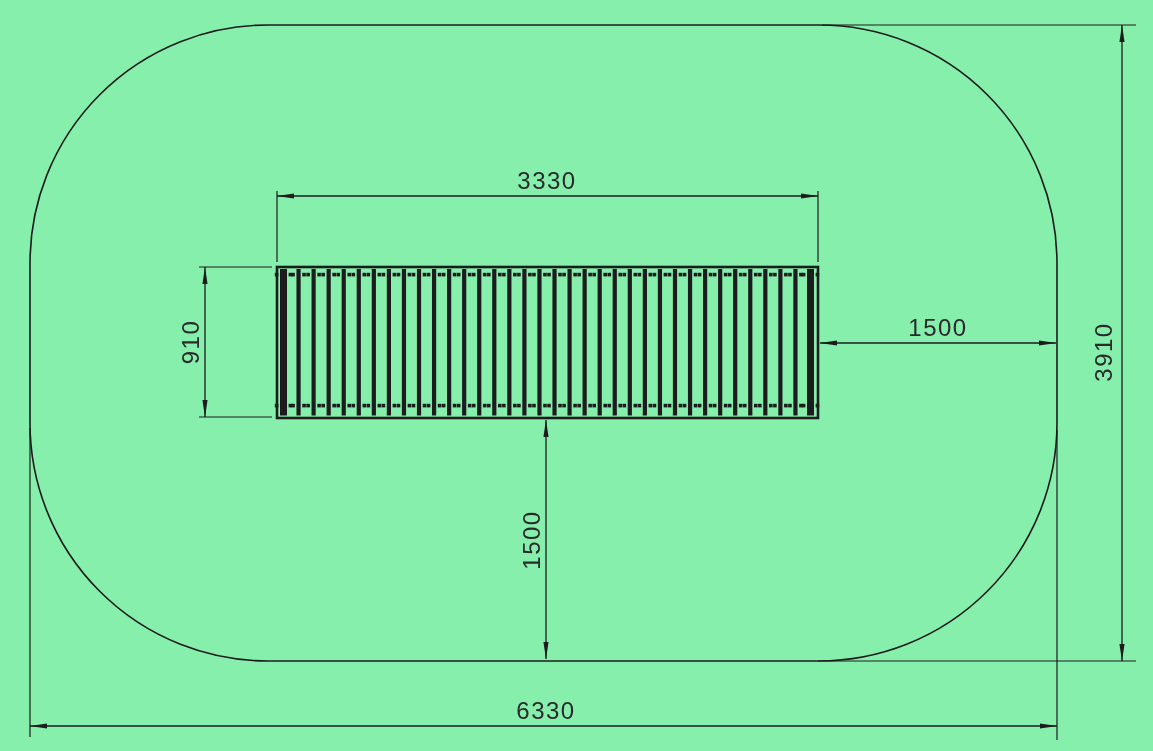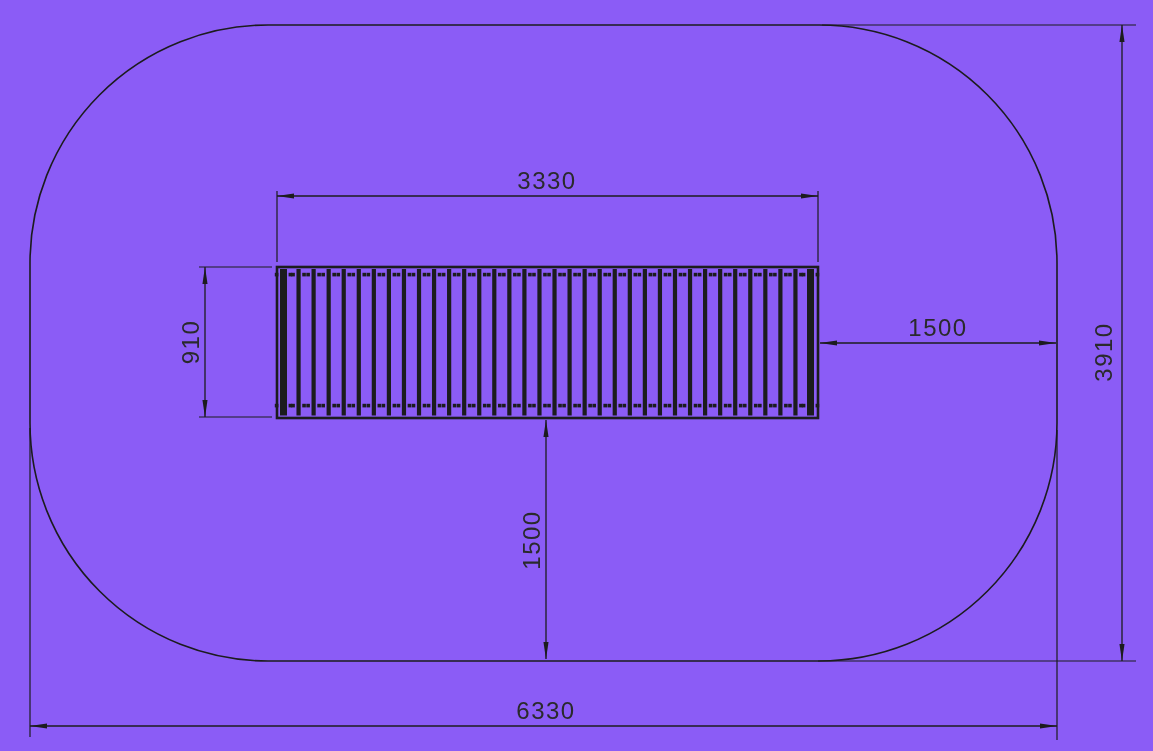--- a/index.html
+++ b/index.html
@@ -7,21 +7,21 @@
     padding: 0;
     background: #ffffff;
     width: 1153px;
     height: 751px;
     overflow: hidden;
   }
   .canvas {
     position: relative;
     width: 1153px;
     height: 751px;
-    background: #8b5cf6;
+    background: #86efac;
   }
   svg { display: block; }
   .outline  { fill: none; stroke: #1c1c1e; stroke-width: 1.6; }
   .deckline { fill: none; stroke: #1c1c1e; stroke-width: 2.6; }
   .dimline  { fill: none; stroke: #1c1c1e; stroke-width: 1.3; }
   .extline  { fill: none; stroke: #1c1c1e; stroke-width: 1.2; }
   .dim-text {
     font-family: "Liberation Sans", "DejaVu Sans", sans-serif;
     font-size: 24px;
     letter-spacing: 1.5px;

